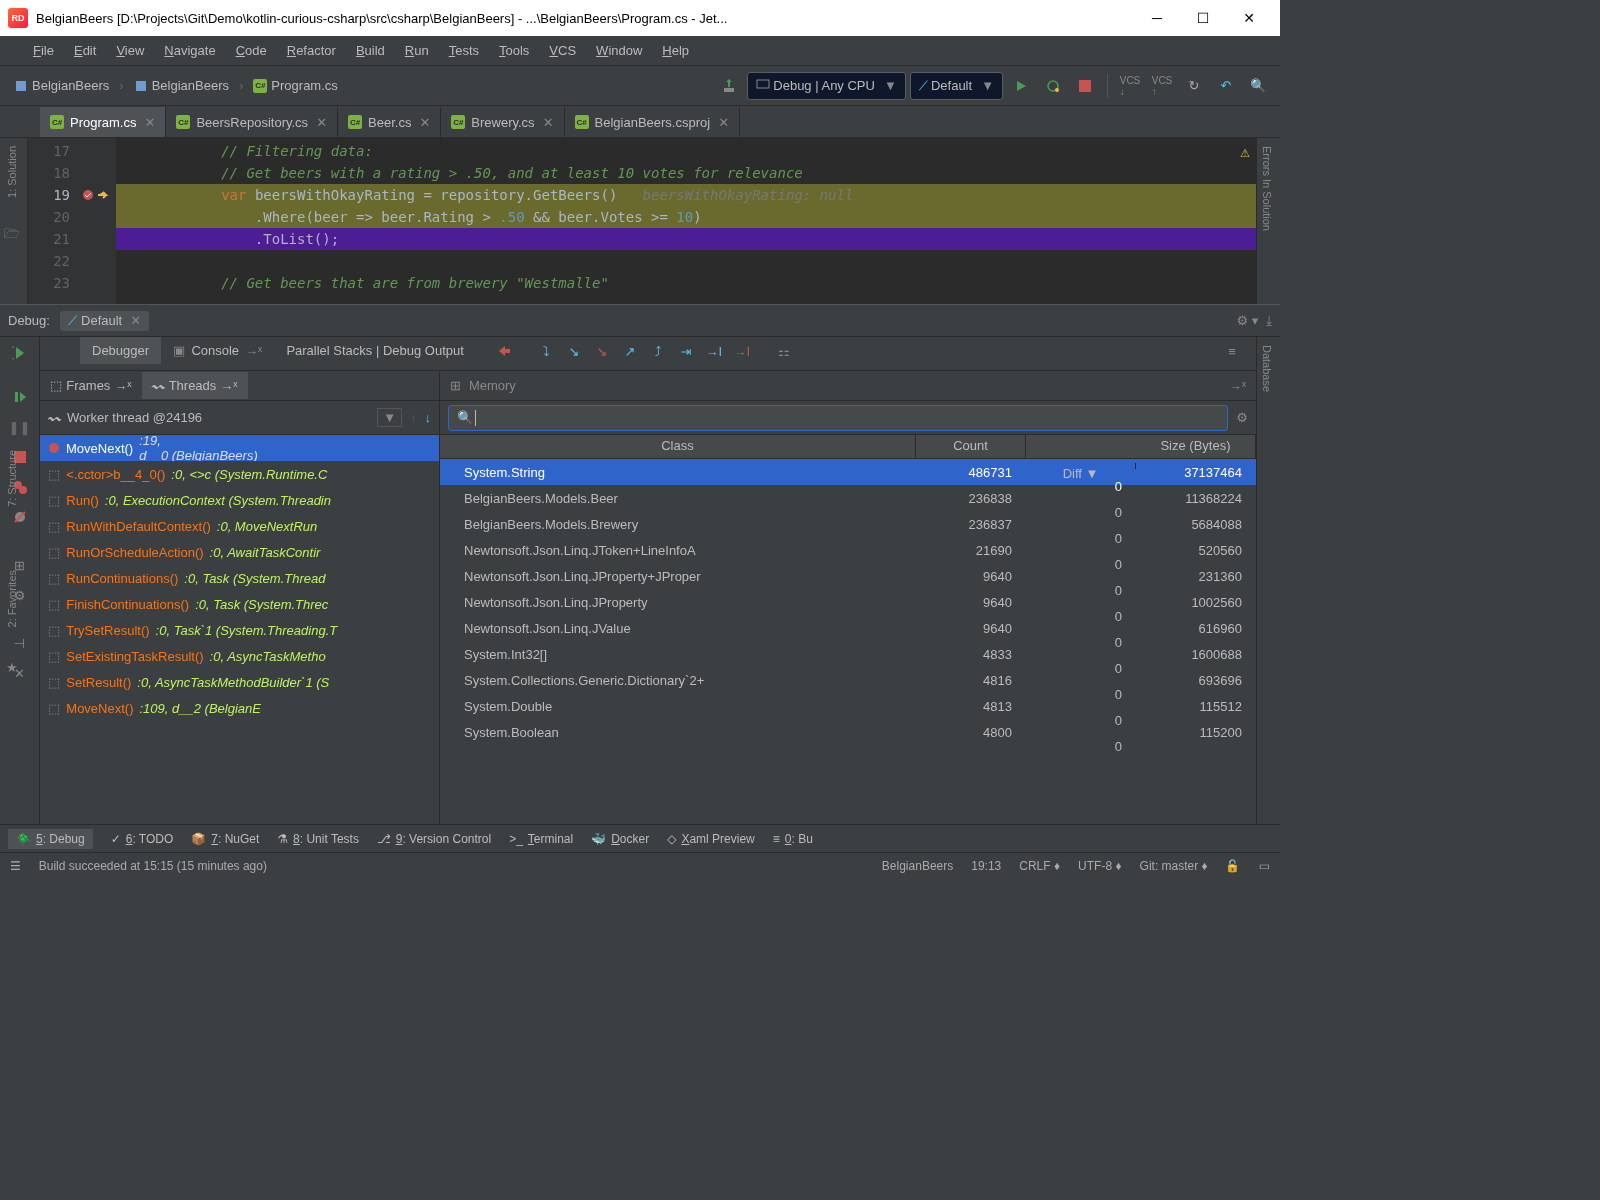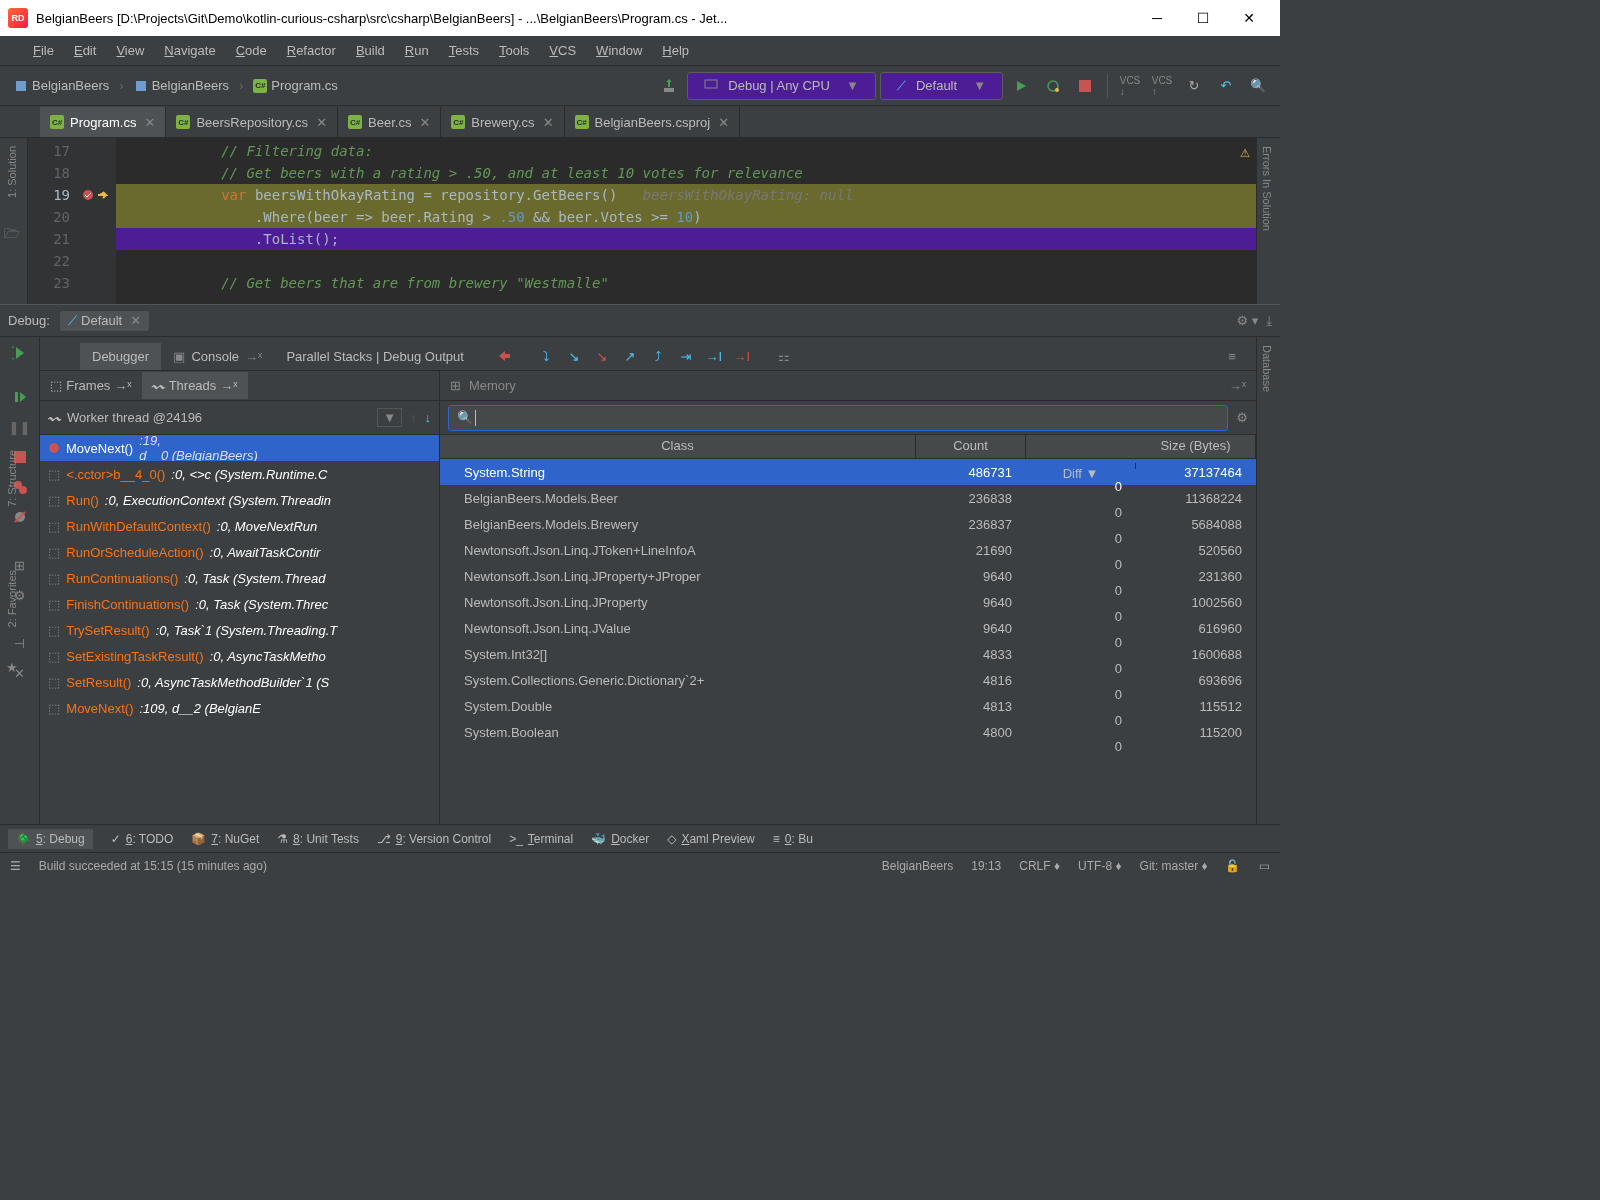--- a/index.html
+++ b/index.html
@@ -8,21 +8,21 @@
 .titlebar .icon { width:20px; height:20px; background:linear-gradient(135deg,#ff6b35,#ff1744); border-radius:3px; margin-right:8px; display:flex; align-items:center; justify-content:center; color:#fff; font-size:9px; font-weight:bold; }
 .titlebar .txt { flex:1; overflow:hidden; white-space:nowrap; text-overflow:ellipsis; }
 .titlebar .winbtn { width:46px; height:36px; display:flex; align-items:center; justify-content:center; font-size:14px; }
 .menubar { height:30px; background:#3c3f41; display:flex; align-items:center; padding:0 25px; gap:4px; border-bottom:1px solid #2b2b2b; }
 .menubar span { padding:2px 8px; color:#bbb; }
 .menubar span u { text-decoration:underline; }
 .toolbar { height:40px; background:#3c3f41; display:flex; align-items:center; padding:0 8px; gap:4px; border-bottom:1px solid #2b2b2b; }
 .crumb { display:flex; align-items:center; gap:4px; padding:2px 6px; color:#bbb; }
 .crumb .ci { width:14px; height:14px; }
 .tbtn { width:28px; height:28px; display:flex; align-items:center; justify-content:center; color:#aaa; }
-.combo { height:28px; background:#4c1d95; border:1px solid #5a5d5f; border-radius:3px; display:flex; align-items:center; padding:0 16px; gap:10px; color:#bbb; }
+.combo { height:28px; background:#0f172a; border:1px solid #5a5d5f; border-radius:3px; display:flex; align-items:center; padding:0 8px; gap:3px; color:#bbb; }
 .combo .arr { margin-left:6px; color:#888; }
 .editortabs { height:32px; background:#3c3f41; display:flex; align-items:flex-end; padding-left:40px; gap:0; border-bottom:1px solid #2b2b2b; }
 .tab { height:30px; display:flex; align-items:center; padding:0 10px; gap:6px; background:#3c3f41; color:#bbb; border-right:1px solid #2b2b2b; }
 .tab.active { background:#4e5254; color:#fff; }
 .tab .close { color:#888; font-size:13px; margin-left:2px; }
 .csicon { width:14px; height:14px; background:#7cb342; border-radius:2px; display:flex; align-items:center; justify-content:center; color:#2b2b2b; font-size:8px; font-weight:bold; }
 .main { display:flex; height:166px; }
 .leftstrip { width:28px; background:#3c3f41; border-right:1px solid #2b2b2b; position:relative; }
 .leftstrip .vtxt { writing-mode:vertical-rl; transform:rotate(180deg); font-size:11px; color:#888; position:absolute; }
 .rightstrip { width:24px; background:#3c3f41; border-left:1px solid #2b2b2b; position:relative; }
@@ -37,38 +37,38 @@
 .code .hl { background:#323232; }
 .code .comment { color:#629755; font-style:italic; }
 .code .kw { color:#cc7832; }
 .code .num { color:#6897bb; }
 .code .hint { color:#787878; font-style:italic; }
 .debugpanel { height:520px; background:#3c3f41; display:flex; flex-direction:column; border-top:1px solid #555; }
 .debugheader { height:32px; display:flex; align-items:center; padding:0 8px; gap:10px; border-bottom:1px solid #2b2b2b; }
 .debugheader .lbl {}
 .debugheader .cfg { display:flex; align-items:center; gap:4px; background:#4e5254; padding:2px 8px; border-radius:3px; }
 .debugheader .right { margin-left:auto; display:flex; gap:8px; color:#888; }
-.debugtabs { height:34px; display:flex; align-items:flex-end; padding:0 0 0 40px; gap:0; border-bottom:1px solid #2b2b2b; }
+.debugtabs { height:34px; display:flex; align-items:flex-start; padding:0 0 0 40px; gap:0; border-bottom:1px solid #2b2b2b; }
 .dtab { padding:6px 12px; color:#bbb; display:flex; align-items:center; gap:6px; }
 .dtab.active { background:#4e5254; }
 .debugbody { flex:1; display:flex; overflow:hidden; }
 .dbgleft { width:40px; background:#3c3f41; border-right:1px solid #2b2b2b; display:flex; flex-direction:column; align-items:center; padding-top:6px; gap:10px; }
 .dbgleft .btn { width:20px; height:20px; display:flex; align-items:center; justify-content:center; }
 .frames { width:400px; background:#3c3f41; border-right:1px solid #2b2b2b; display:flex; flex-direction:column; overflow:hidden; }
 .framestabs { height:30px; display:flex; align-items:center; border-bottom:1px solid #2b2b2b; }
 .ftab { padding:4px 10px; display:flex; align-items:center; gap:4px; }
 .ftab.active { background:#4e5254; }
 .threadrow { height:34px; display:flex; align-items:center; padding:0 8px; gap:8px; border-bottom:1px solid #2b2b2b; }
 .threadrow .sel { flex:1; display:flex; align-items:center; gap:6px; }
 .framelist { flex:1; overflow:hidden; }
 .framelist .fr { height:26px; display:flex; align-items:center; padding:0 8px; gap:6px; white-space:nowrap; overflow:hidden; font-size:13px; }
 .framelist .fr.sel { background:#2f65ca; color:#fff; }
 .framelist .fr .fn { color:#f97316; }
 .framelist .fr.sel .fn { color:#fff; }
-.framelist .fr .loc { color:#ffffff; font-style:italic; }
+.framelist .fr .loc { color:#bef264; font-style:italic; }
 .framelist .fr.sel .loc { color:#dde; }
 .memory { flex:1; display:flex; flex-direction:column; background:#3c3f41; overflow:hidden; }
 .memheader { height:30px; display:flex; align-items:center; padding:0 10px; gap:8px; border-bottom:1px solid #2b2b2b; color:#888; }
 .memsearch { height:34px; display:flex; align-items:center; padding:0 8px; gap:8px; border-bottom:1px solid #2b2b2b; }
 .memsearch .inp { flex:1; height:26px; background:#45494a; border:1px solid #2f65ca; border-radius:3px; display:flex; align-items:center; padding:0 8px; color:#888; }
 .memtable { flex:1; overflow:hidden; }
 .memtable .hdr { display:flex; height:24px; background:#45494a; border-bottom:1px solid #2b2b2b; }
 .memtable .hdr div { padding:3px 8px; border-right:1px solid #2b2b2b; }
 .memtable .row { display:flex; height:26px; align-items:center; }
 .memtable .row.sel { background:#2f65ca; color:#fff; }

